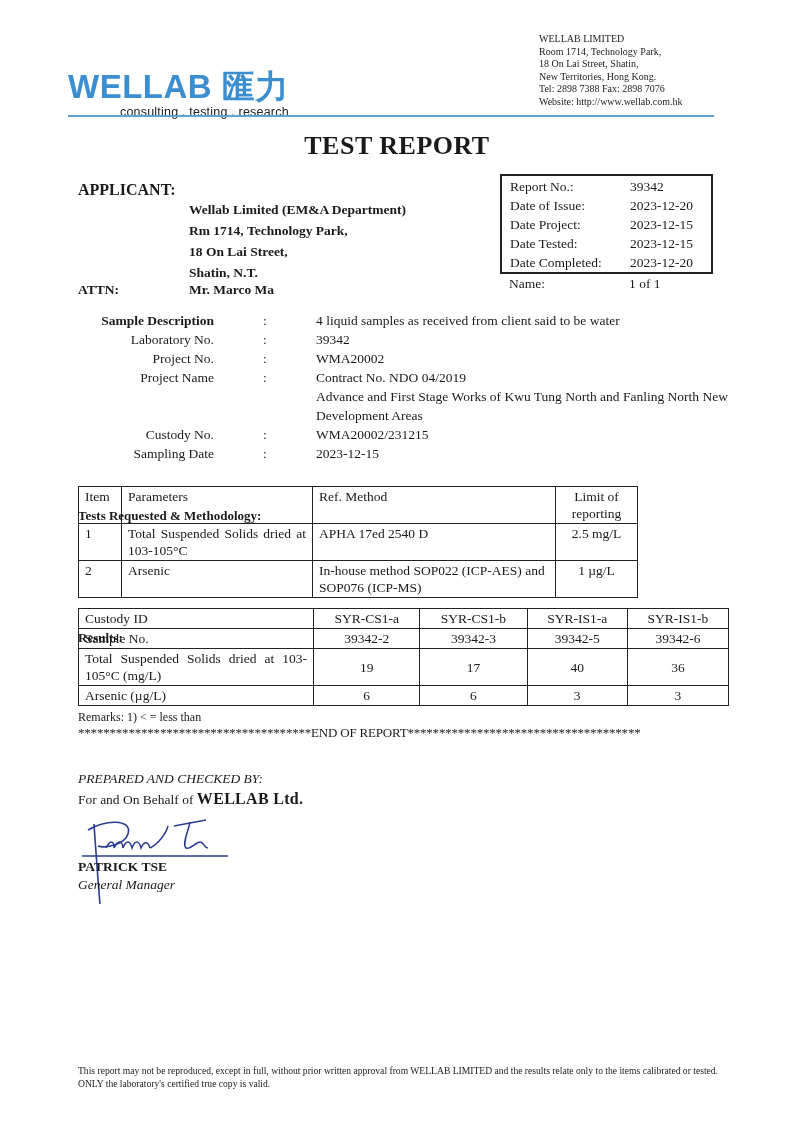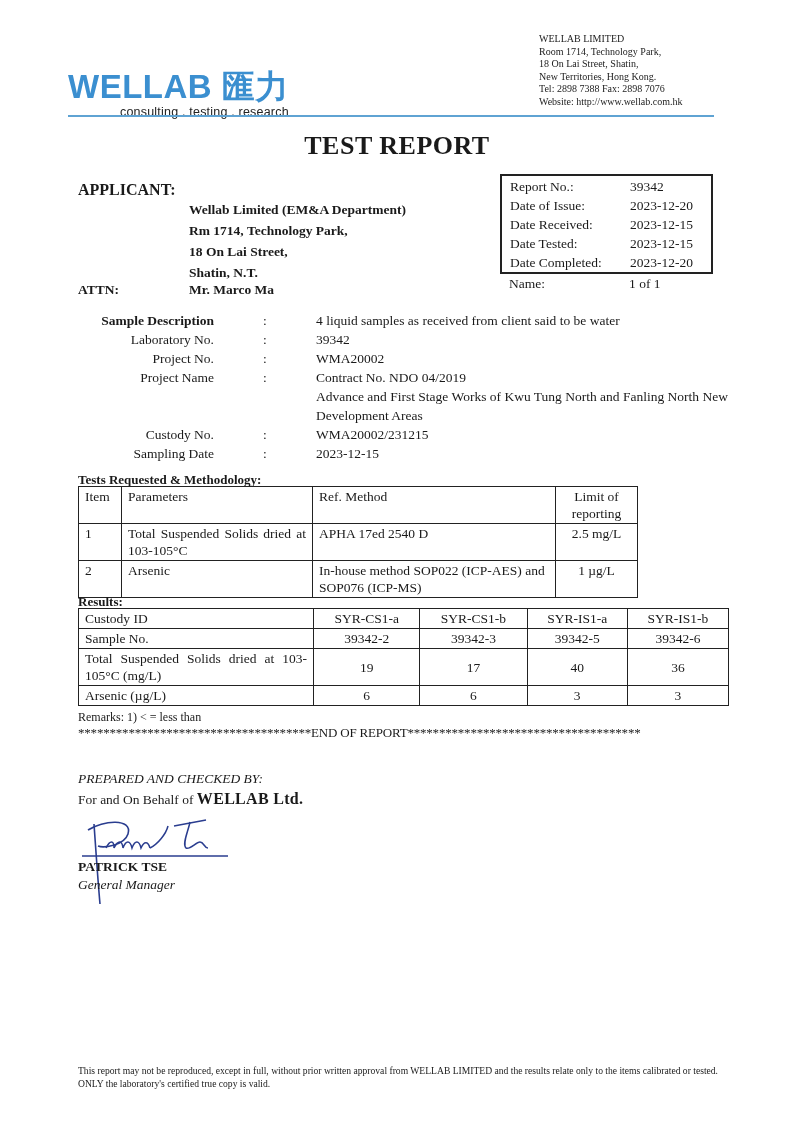--- a/index.html
+++ b/index.html
@@ -32,21 +32,21 @@
 
   
   .sd { left: 84px; top: 311px; font-size: 13.5px; line-height: 19px; }
   .sd-row { display: flex; gap: 36px; }
   .sd-label { width: 130px; text-align: right; }
   .sd-label.bold { font-weight: bold; }
   .sd-colon { width: 30px; text-align: center; }
   .sd-val { width: 470px; }
 
   
-  .section-title { font-weight: bold; font-size: 13px; }
+  .section-title { font-weight: bold; font-size: 13px; margin-top: 36px; }
   table { border-collapse: collapse; font-size: 13.5px; }
   td { border: 1.2px solid #222; padding: 1px 6px; vertical-align: top; line-height: 17px; }
   .c { text-align: center; }
 
   .tests-title { left: 78px; top: 472px; }
   .tests-table { left: 78px; top: 486px; width: 560px; }
   .results-title { left: 78px; top: 594px; }
   .results-table { left: 78px; top: 608px; width: 651px; }
   .results-table td { vertical-align: middle; }
 
@@ -92,21 +92,21 @@
   <div>Shatin, N.T.</div>
 </div>
 <div class="abs attn-label">ATTN:</div>
 <div class="abs attn-value">Mr. Marco Ma</div>
 
 <div class="abs report-box">
   <div class="rb-row" style="top:1px">Report No.:</div>
   <div class="rb-val" style="top:1px">39342</div>
   <div class="rb-row" style="top:20px">Date of Issue:</div>
   <div class="rb-val" style="top:20px">2023-12-20</div>
-  <div class="rb-row" style="top:39px">Date Received:</div>
+  <div class="rb-row" style="top:39px">Date Project:</div>
   <div class="rb-val" style="top:39px">2023-12-15</div>
   <div class="rb-row" style="top:58px">Date Tested:</div>
   <div class="rb-val" style="top:58px">2023-12-15</div>
   <div class="rb-row" style="top:77px">Date Completed:</div>
   <div class="rb-val" style="top:77px">2023-12-20</div>
 </div>
 <div class="abs page-label">Name:</div>
 <div class="abs page-val">1 of 1</div>
 
 <div class="abs sd">

